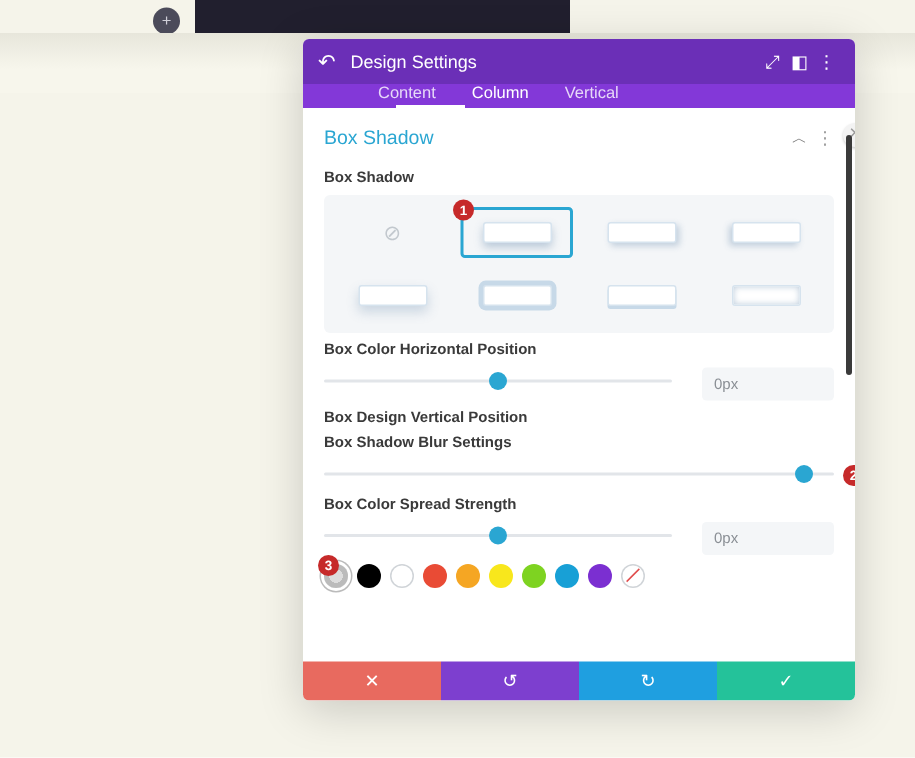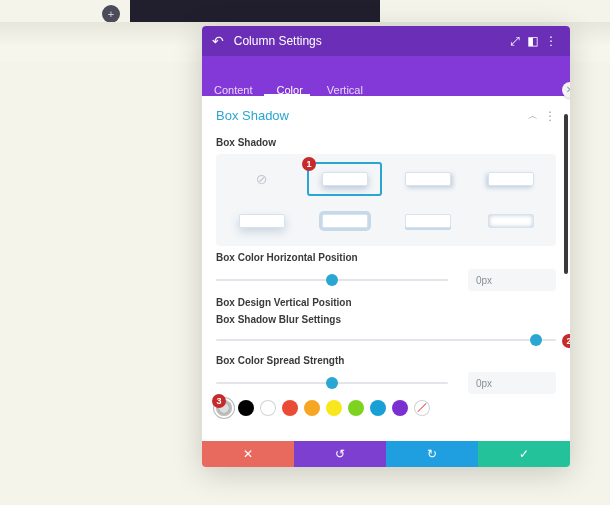--- a/index.html
+++ b/index.html
@@ -5,21 +5,21 @@
   * { box-sizing: border-box; margin: 0; padding: 0; font-family: -apple-system, "Helvetica Neue", Arial, sans-serif; }
   body { width: 610px; height: 505px; background: #f5f4ea; position: relative; overflow: hidden; }
   .top-dark { position: absolute; top: 0; left: 130px; width: 250px; height: 22px; background: #211f2e; }
   .top-plus { position: absolute; top: 5px; left: 102px; width: 18px; height: 18px; border-radius: 50%; background: #4b4b5a; color: #cfcfd8; font-size: 11px; line-height: 18px; text-align: center; }
   .edge-fade { position: absolute; top: 22px; left: 0; width: 610px; height: 40px; background: linear-gradient(#e7e6db, #f7f6ec 60%); }
   .panel { position: absolute; top: 26px; left: 202px; width: 368px; height: 441px; background: #fff; border-radius: 4px; box-shadow: 0 6px 30px rgba(0,0,0,.18); overflow: hidden; }
   .titlebar { height: 30px; background: #6b2fb7; color: #fff; display: flex; align-items: center; padding: 0 10px; font-size: 12px; }
   .titlebar .back { margin-right: 10px; font-size: 14px; }
   .titlebar .spacer { flex: 1; }
   .titlebar .wbtn { width: 18px; text-align: center; font-size: 12px; }
-  .tabs { height: 40px; background: #8338d8; display: flex; align-items: flex-end; position: relative; }
+  .tabs { height: 16px; background: #8338d8; display: flex; align-items: flex-start; position: relative; padding-left: 38px; }
   .tab { color: #e6d8f8; font-size: 11px; padding: 0 12px; display: flex; align-items: center; }
   .tab.active { color: #fff; }
   .tab.active::after { content: ""; position: absolute; bottom: 0; height: 2px; background: #fff; left: 62px; width: 46px; }
   .closex { position: absolute; right: -8px; top: 56px; width: 16px; height: 16px; border-radius: 50%; background: #f3f3f3; color: #999; font-size: 10px; line-height: 16px; text-align: center; box-shadow: 0 1px 2px rgba(0,0,0,.2); }
   .body { position: relative; padding: 10px 14px 0 14px; height: 358px; overflow: hidden; }
   .scrollthumb { position: absolute; right: 2px; top: 18px; width: 4px; height: 160px; background: #3a3a3a; border-radius: 2px; }
   .section-head { display: flex; align-items: center; color: #2aa6d2; font-size: 13px; padding: 2px 0 8px; }
   .section-head .sp { flex: 1; }
   .section-head .chev { font-size: 10px; color: #7a7a7a; margin-right: 6px; }
   .section-head .dots { color: #9a9a9a; font-size: 12px; }
@@ -30,21 +30,21 @@
   .chip { width: 46px; height: 14px; background: #fff; border: 1px solid #d6e3ee; border-radius: 2px; }
   .s1 { box-shadow: 0 3px 6px rgba(80,120,160,.35); }
   .s2 { box-shadow: 2px 2px 4px rgba(80,120,160,.3); }
   .s3 { box-shadow: -2px 2px 4px rgba(80,120,160,.3); }
   .s4 { box-shadow: 0 4px 8px rgba(80,120,160,.25); }
   .s5 { box-shadow: 0 0 0 3px #c7d9e8; }
   .s6 { box-shadow: 0 2px 0 #c7d9e8; }
   .s7 { box-shadow: inset 0 0 4px rgba(80,120,160,.4); }
   .preset.sel { outline: 2px solid #2aa6d2; outline-offset: -2px; }
   .marker { position: absolute; width: 14px; height: 14px; border-radius: 50%; background: #c62a2a; color: #fff; font-size: 9px; font-weight: 700; line-height: 14px; text-align: center; z-index: 5; }
-  .row { display: flex; align-items: center; gap: 20px; margin-bottom: 2px; }
+  .row { display: flex; align-items: flex-start; gap: 20px; margin-bottom: 2px; }
   .slider { position: relative; flex: 1; height: 18px; }
   .track { position: absolute; left: 0; right: 0; top: 8px; height: 2px; background: #e2e5e9; border-radius: 2px; }
   .thumb { position: absolute; top: 3px; width: 12px; height: 12px; border-radius: 50%; background: #2aa6d2; transform: translateX(-50%); }
   .valbox { width: 88px; height: 22px; background: #f4f6f8; border-radius: 3px; font-size: 10px; color: #8a8f95; display: flex; align-items: center; padding: 0 8px; }
   .swatch-row { display: flex; align-items: center; gap: 6px; padding: 4px 0 2px; position: relative; }
   .sw { width: 16px; height: 16px; border-radius: 50%; }
   .sw.ring { box-shadow: inset 0 0 0 1px #d0d4d8; background: #fff; }
   .sw.none { background: #fff; box-shadow: inset 0 0 0 1px #d0d4d8; position: relative; }
   .sw.none::after { content:""; position:absolute; left:2px; right:2px; top:7px; height:1px; background:#e04a4a; transform: rotate(-45deg); }
   .sw.active { box-shadow: 0 0 0 2px #fff, 0 0 0 3px #bbb; }
@@ -59,30 +59,30 @@
 <body>
 
 <div class="top-dark"></div>
 <div class="top-plus">+</div>
 <div class="edge-fade"></div>
 
 <div class="panel">
 
   <div class="titlebar">
     <span class="back">↶</span>
-    <span>Column Settings</span>
+    <span>Design Settings</span>
     <span class="spacer"></span>
     <span class="wbtn">⤢</span>
     <span class="wbtn">◧</span>
     <span class="wbtn">⋮</span>
   </div>
 
   <div class="tabs">
     <div class="tab">Content</div>
-    <div class="tab active">Color</div>
+    <div class="tab active">Column</div>
     <div class="tab">Vertical</div>
   </div>
 
   <div class="closex">✕</div>
 
   <div class="body">
     <div class="scrollthumb"></div>
 
     <div class="section-head">
       <span>Box Shadow</span>

